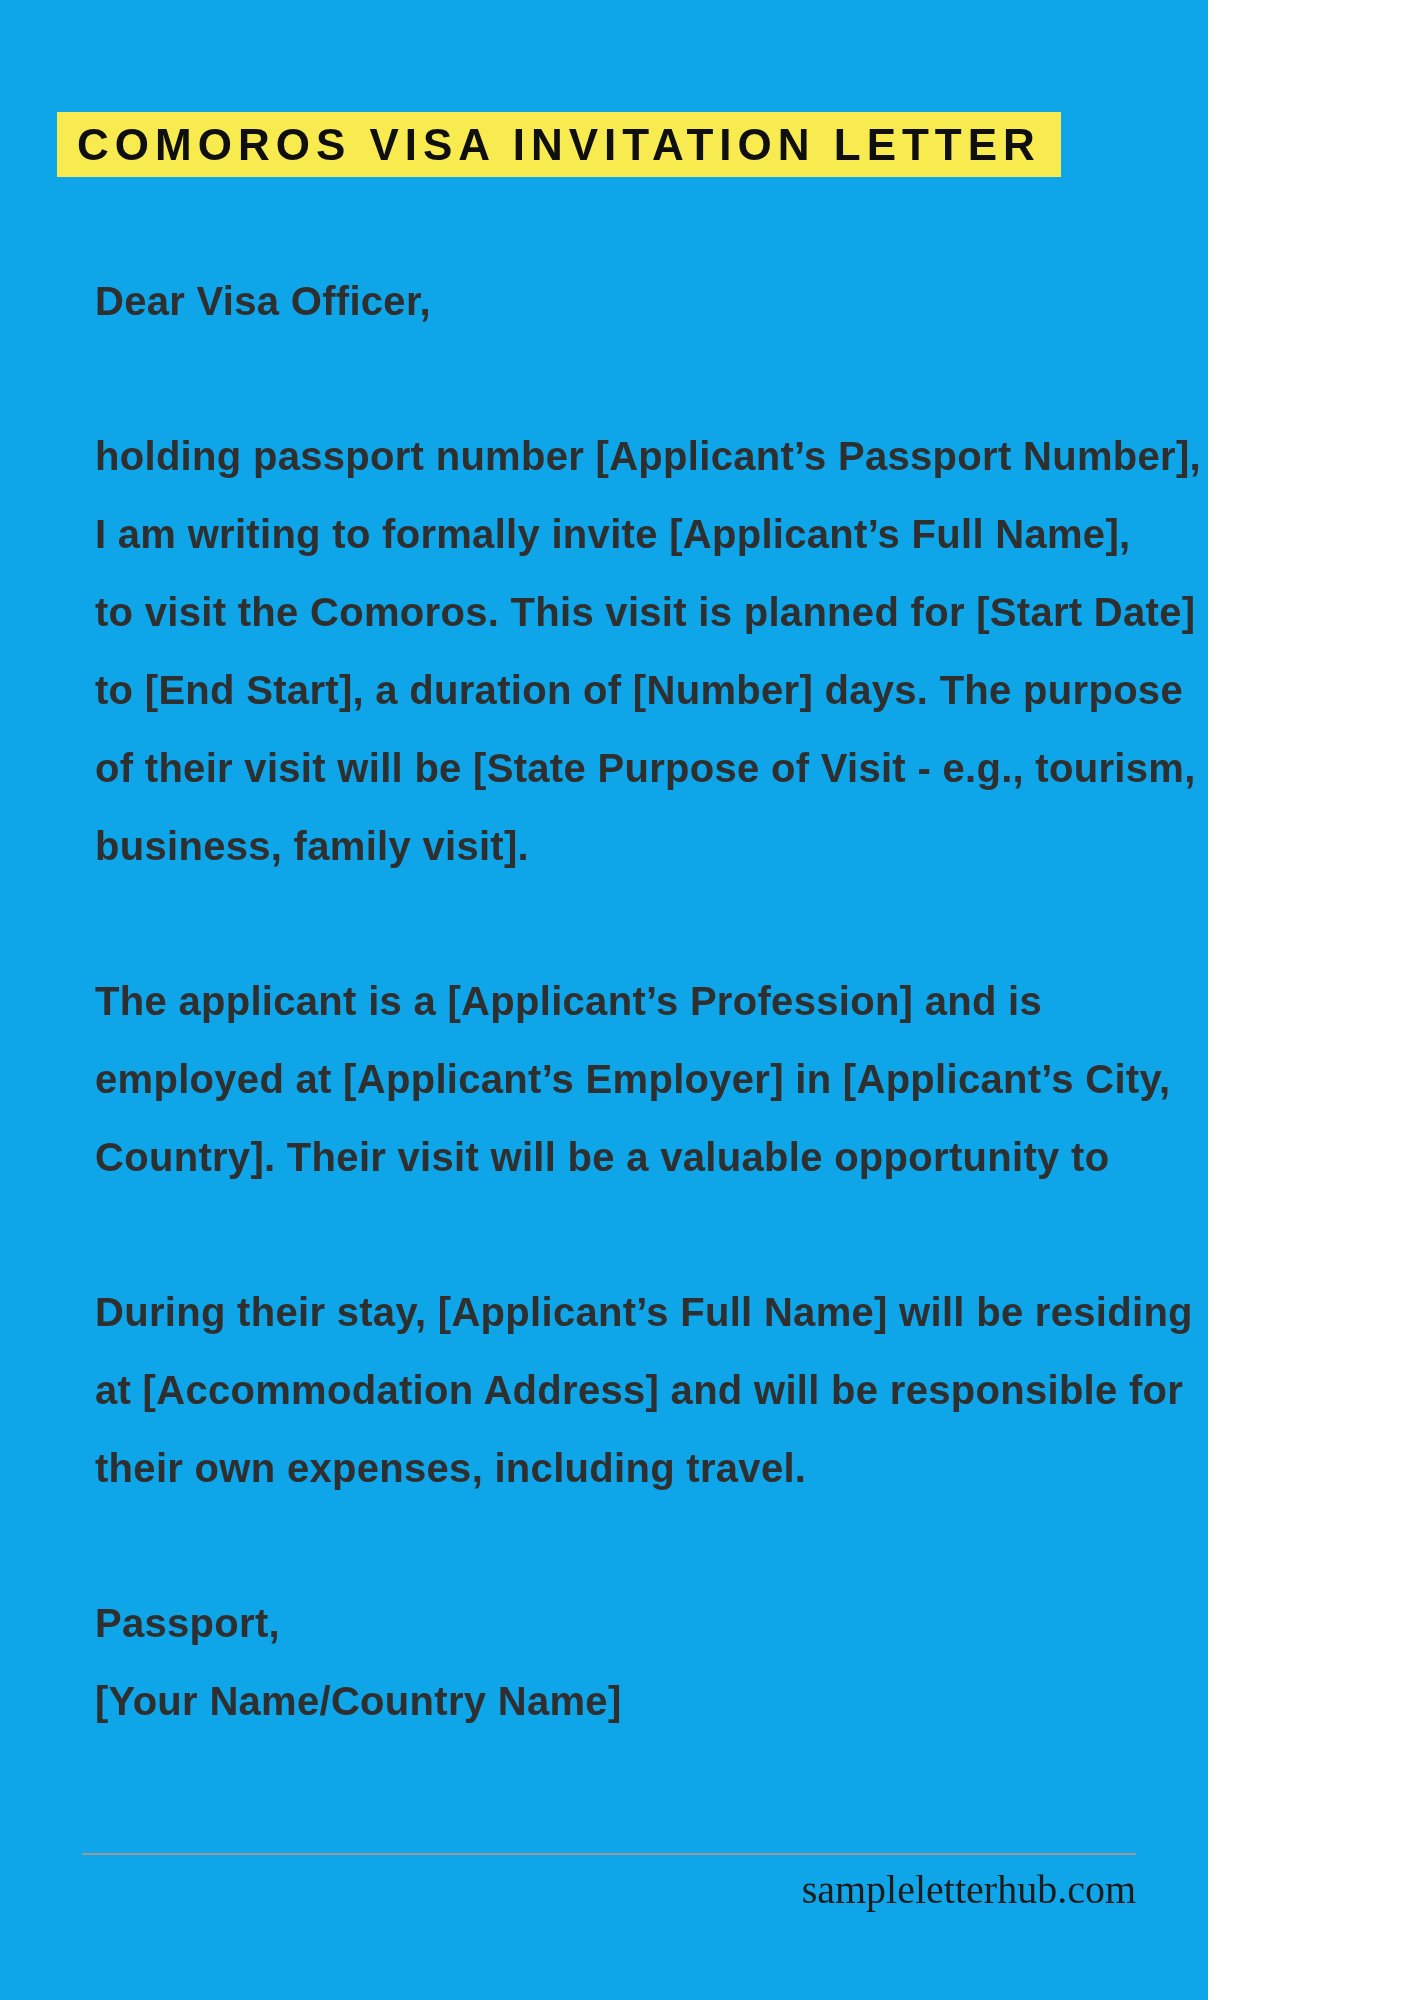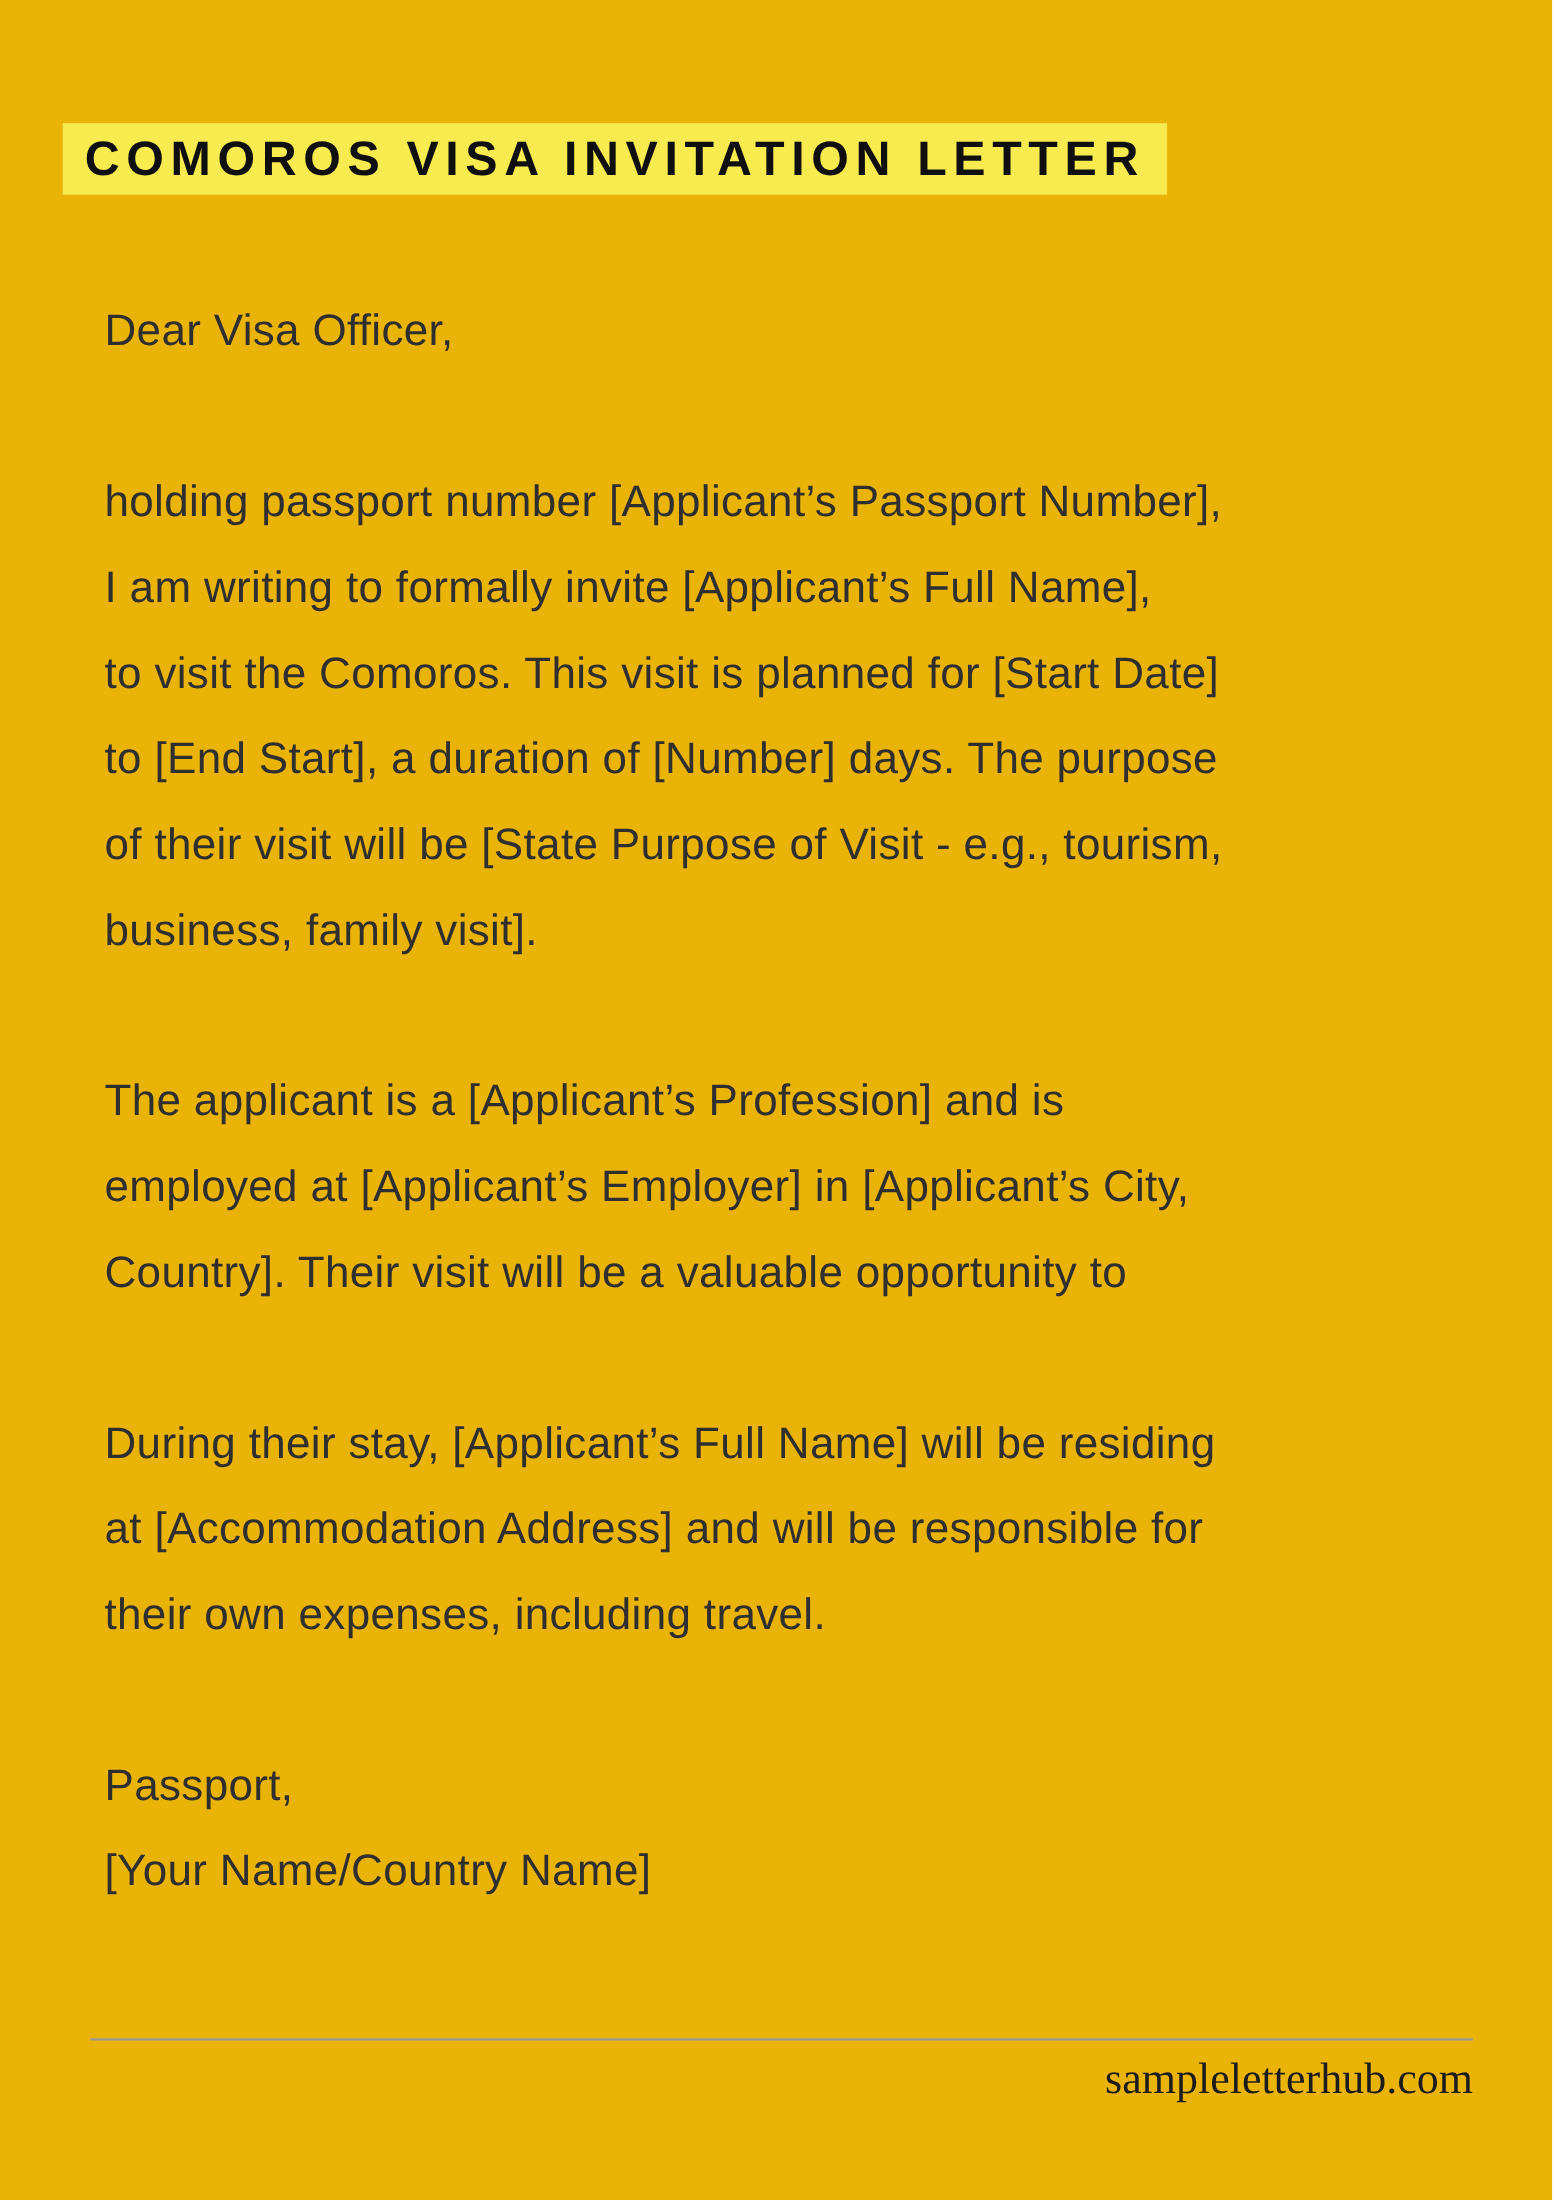--- a/index.html
+++ b/index.html
@@ -1,20 +1,20 @@
 <!DOCTYPE html>
 <html><head>
 <meta charset="utf-8">
 <style>
   html, body { margin: 0; padding: 0; background: #ffffff; }
   .page {
     position: relative;
-    width: 1411px;
+    width: 1208px;
     height: 2000px;
-    background: #eab308;
+    background: #0ea5e9;
     overflow: hidden;
     font-family: "Liberation Sans", sans-serif;
   }
   .title-wrap {
     position: absolute;
     top: 112px;
     left: 57px;
   }
   .title {
     margin: 0;
@@ -27,21 +27,21 @@
     letter-spacing: 6px;
     padding: 0 20px;
     white-space: nowrap;
   }
   .content {
     position: absolute;
     left: 95px;
     right: 60px;
     top: 262px;
     font-size: 40px;
-    font-weight: 400;
+    font-weight: 700;
     line-height: 78px;
     color: #2f2f2f;
     letter-spacing: 0.3px;
   }
   .para { margin-top: 77px; }
   .greeting { margin-top: 0; }
   .line { white-space: nowrap; }
   .footer {
     position: absolute;
     left: 82px;

